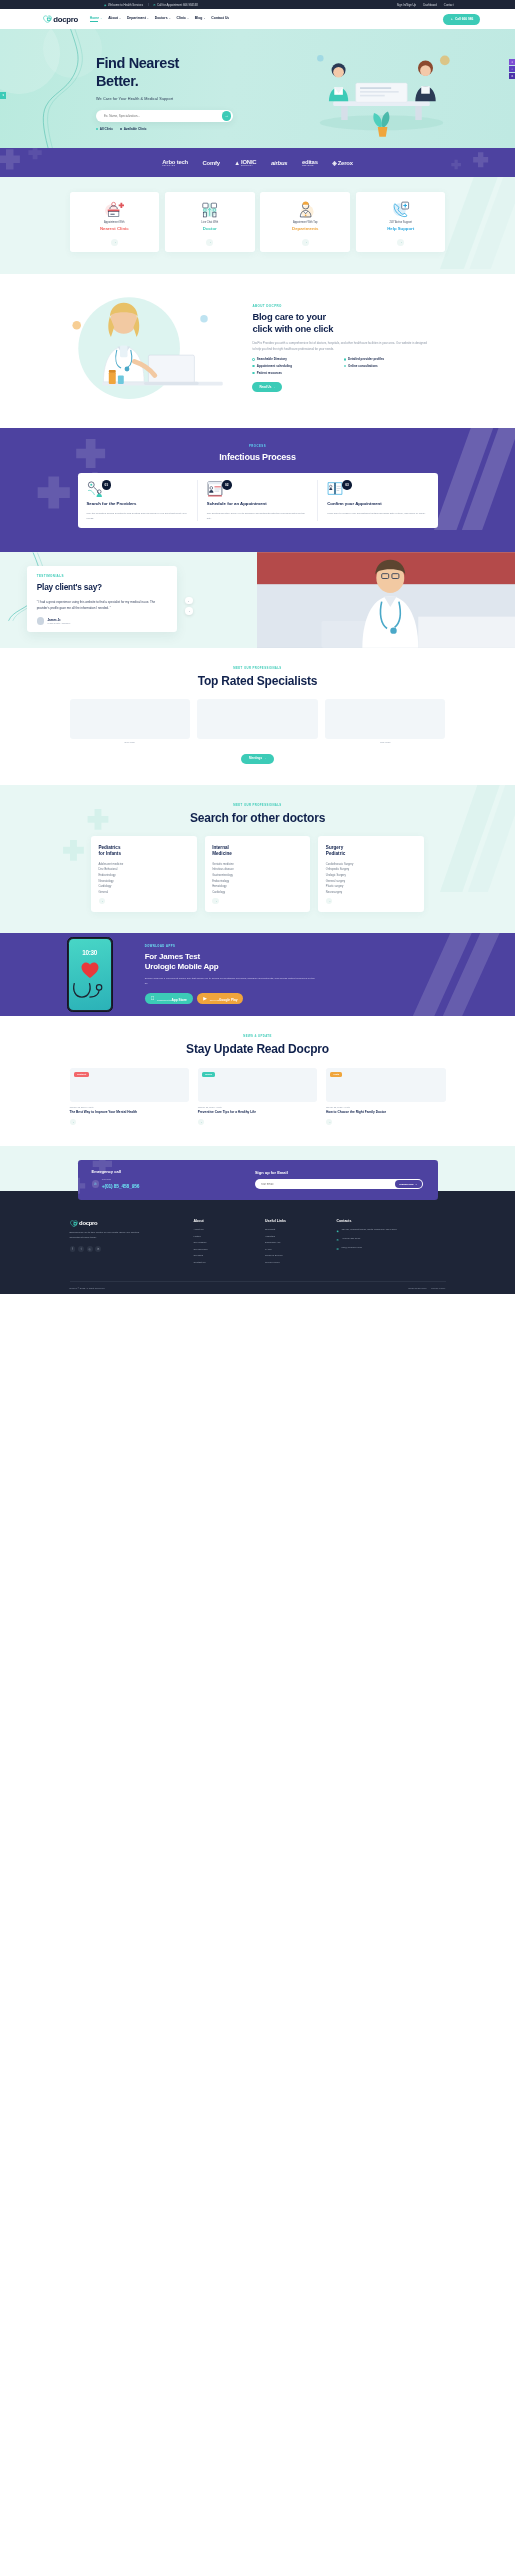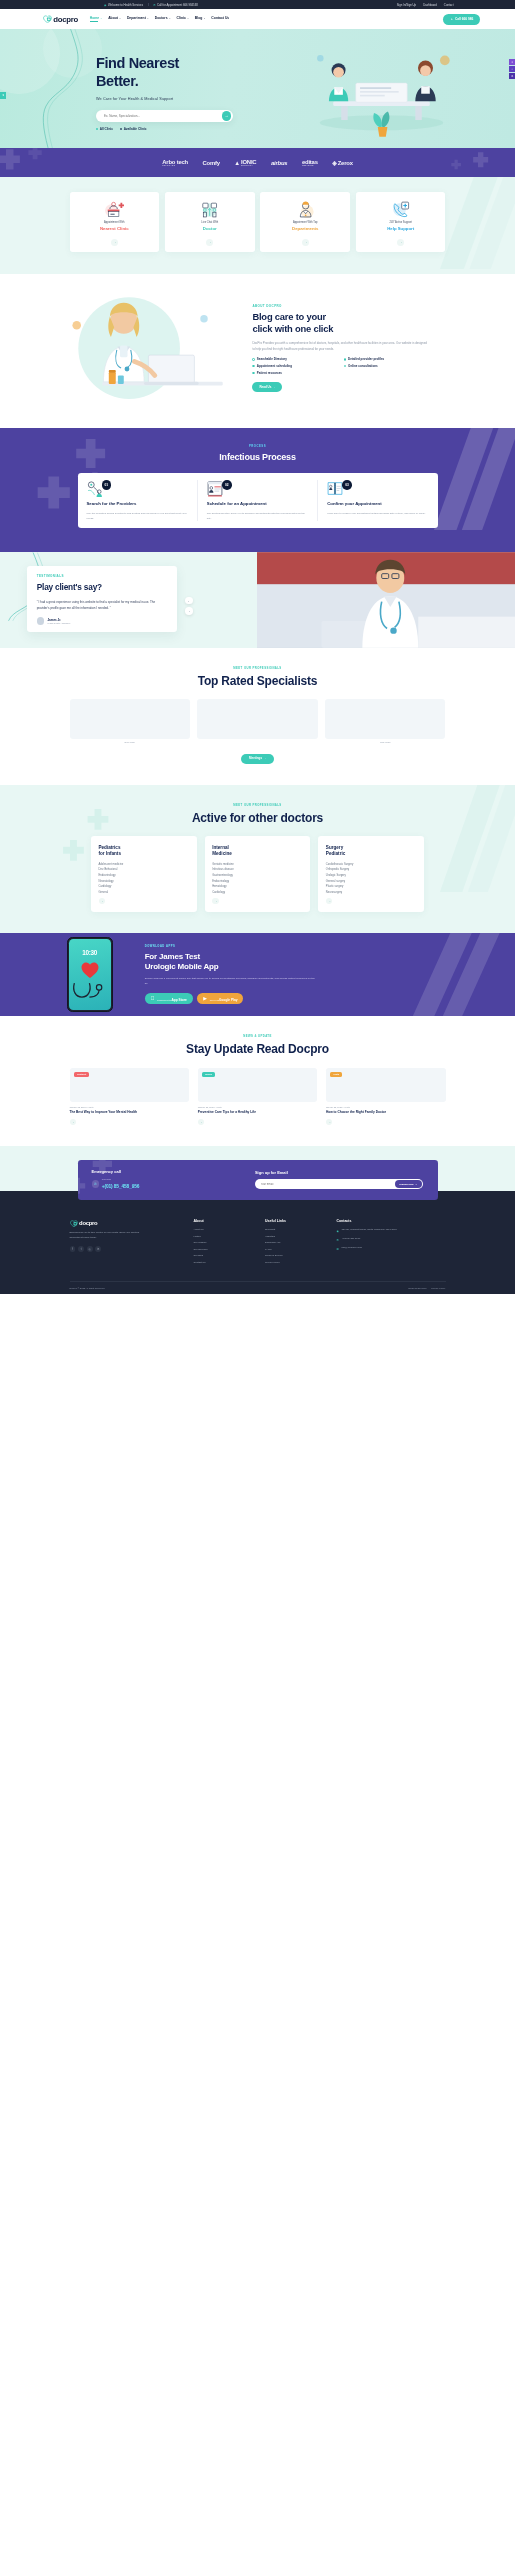--- a/index.html
+++ b/index.html
@@ -621,21 +621,21 @@
 <div class="depts">
   <svg style="position:absolute;right:-16px;top:0;opacity:.55" width="118" height="107" viewBox="0 0 220 200">
       <path d="M120 0h42L92 200H50z" fill="#d6f1ec"></path>
       <path d="M172 0h38L140 200h-38z" fill="#ddf3ef"></path>
     </svg>
   <svg style="position:absolute;left:59px;top:24px;opacity:.6" width="70" height="64" viewBox="0 0 130 120">
       <path d="M66 0h13v13h13v13H79v13H66V26H53V13h13z" fill="#c9eee6"></path>
       <path d="M20 58h13v13h13v13H33v13H20V84H7V71h13z" fill="#c9eee6"></path>
     </svg>
   <div class="sec-eyebrow">MEET OUR PROFESSIONALS</div>
-  <div class="sec-h2">Active for other doctors</div>
+  <div class="sec-h2">Search for other doctors</div>
   <div class="dept-row">
     <div class="dept">
       <div class="dept-t">
           <div>Pediatrics</div>
           <div>for Infants</div>
         </div>
       <ul>
         <li>Adolescent medicine</li>
         <li>Dev. Behavioral</li>
         <li>Endocrinology</li>

